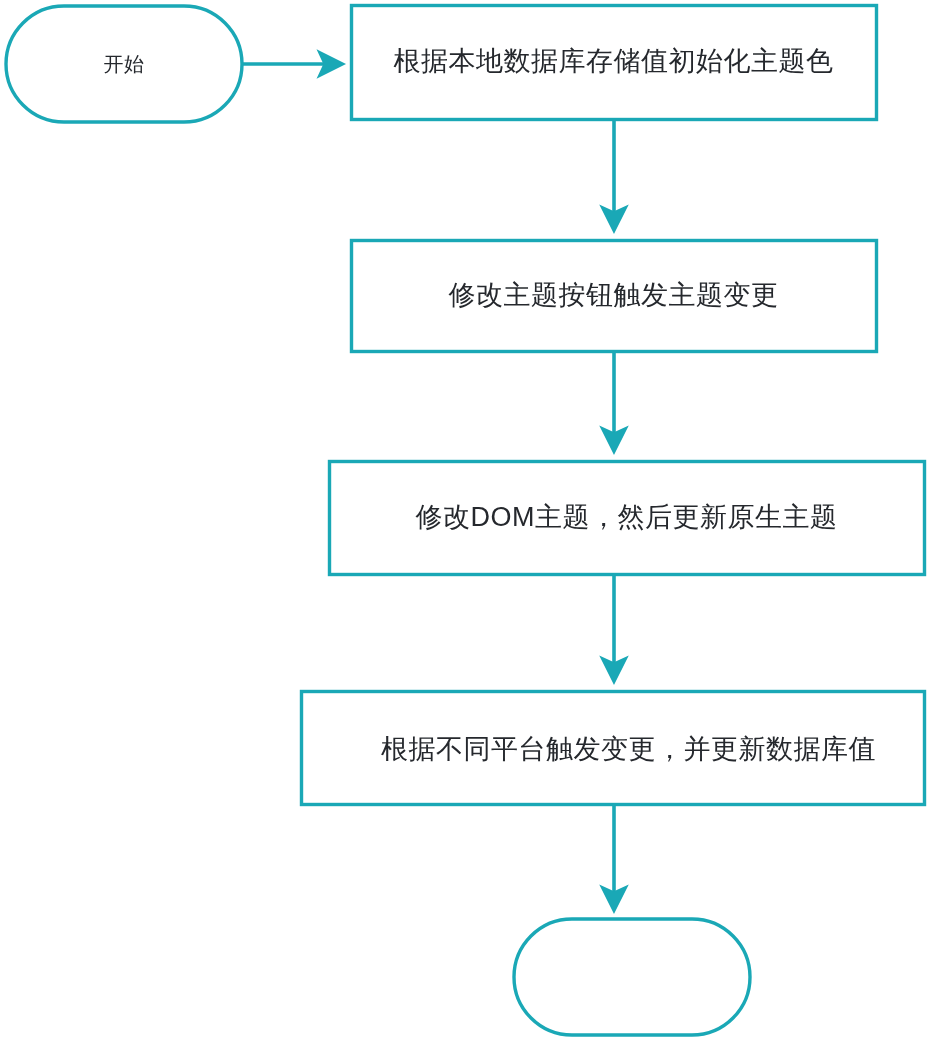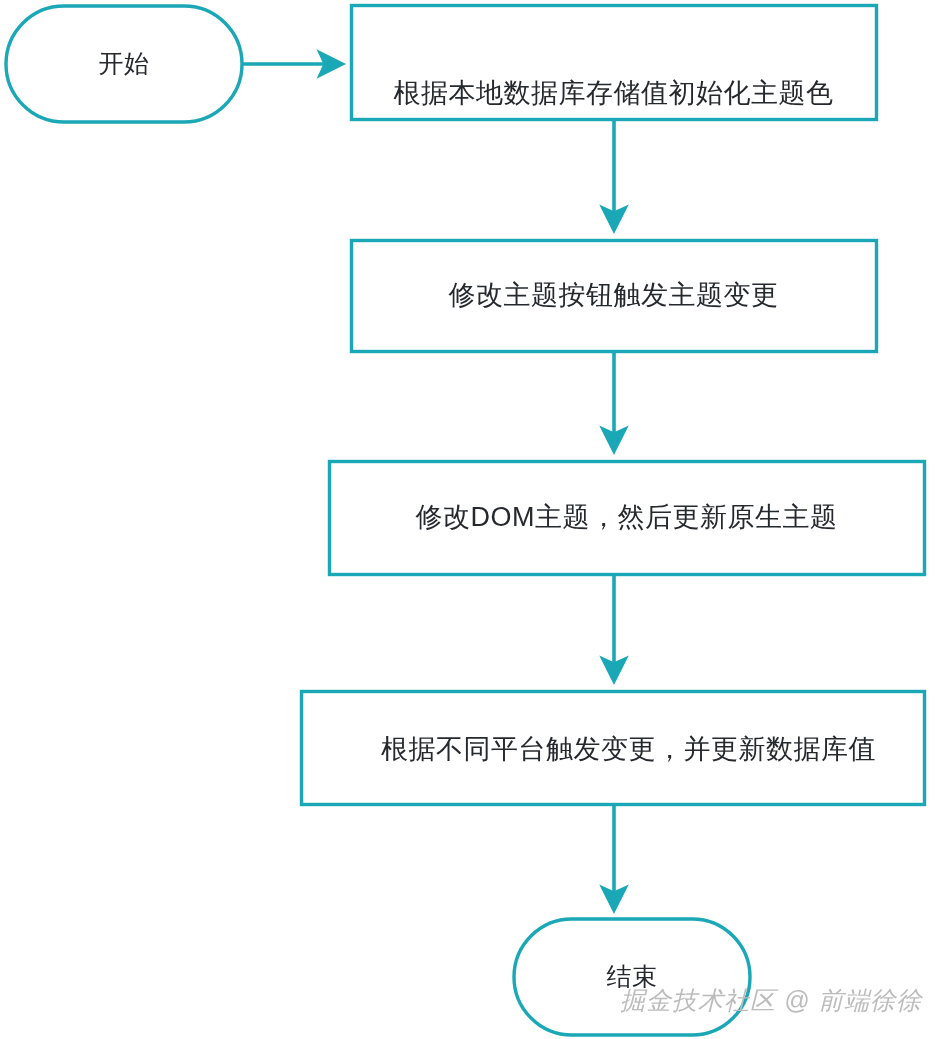--- a/index.html
+++ b/index.html
@@ -32,21 +32,21 @@
     text-align: center;
     color: #25282d;
     font-size: 27px;
     font-weight: 400;
     letter-spacing: 0.5px;
     line-height: 1.25;
     white-space: nowrap;
     pointer-events: none;
   }
   .node-label.terminal {
-    font-size: 25px;
+    font-size: 20px;
   }
   .watermark {
     position: absolute;
     left: 620px;
     top: 983px;
     width: 300px;
     height: 34px;
     display: flex;
     align-items: center;
     color: #bcbcbc;
@@ -87,25 +87,23 @@
 
     <line x1="614" y1="352" x2="614" y2="450" stroke="#1aa8b6" stroke-width="3.6" marker-end="url(#arrowhead)"></line>
 
     <line x1="614" y1="575" x2="614" y2="680" stroke="#1aa8b6" stroke-width="3.6" marker-end="url(#arrowhead)"></line>
 
     <line x1="614" y1="805" x2="614" y2="909" stroke="#1aa8b6" stroke-width="3.6" marker-end="url(#arrowhead)"></line>
   </svg>
 
   <div class="node-label terminal" style="left:6px; top:6px; width:236px; height:116px;">开始</div>
 
-  <div class="node-label" style="left:350px; top:4px; width:527px; height:116px;margin-top:32px;">根据本地数据库存储值初始化主题色</div>
+  <div class="node-label" style="left:350px; top:4px; width:527px; height:116px;">根据本地数据库存储值初始化主题色</div>
 
   <div class="node-label" style="left:350px; top:239px; width:527px; height:113px;border-radius:29px;">修改主题按钮触发主题变更</div>
 
   <div class="node-label" style="left:328px; top:460px; width:597px; height:115px;border-radius:22px;">修改DOM主题，然后更新原生主题</div>
 
   <div class="node-label" style="left:316px; top:690px; width:625px; height:120px;border-radius:25px;">根据不同平台触发变更，并更新数据库值</div>
 
-  <div class="node-label terminal" style="left:514px; top:919px; width:236px; height:116px;">结束</div>
 
-  <div class="watermark">掘金技术社区 @ 前端徐徐</div>
 
 </div>
 
 </body></html>

